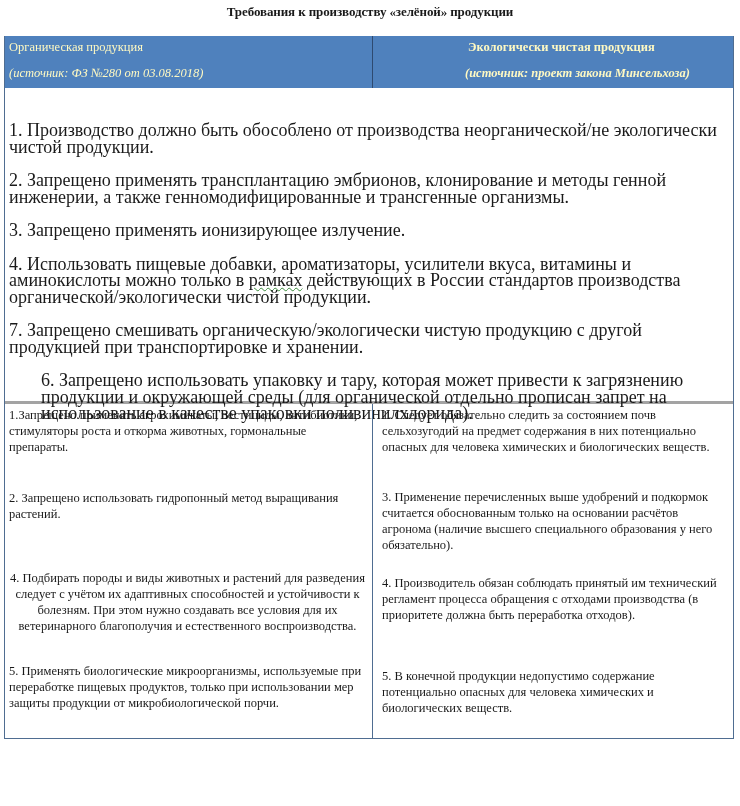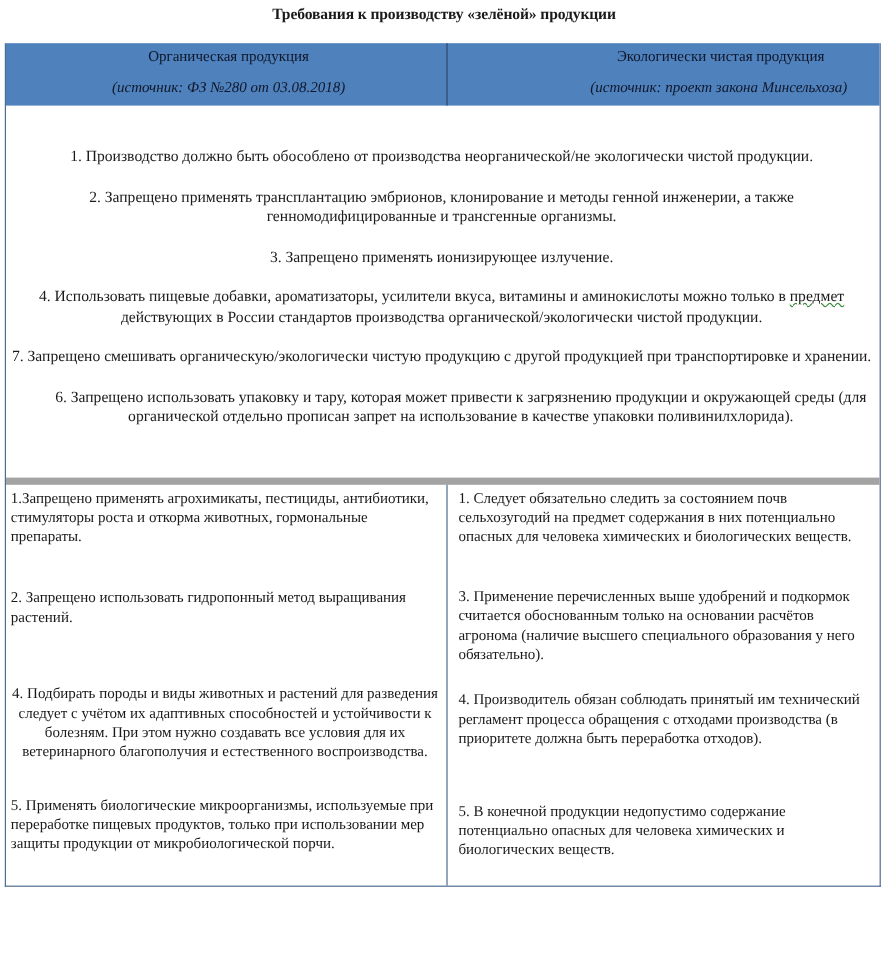--- a/index.html
+++ b/index.html
@@ -35,46 +35,45 @@
       border-top: none;
     }
     .header {
       display: flex;
       background: #4f81bd;
       height: 52px;
     }
     .hcell {
       box-sizing: border-box;
       font-size: 12.5px;
-      color: #0f172a;
+      color: #fef9c3;
       position: relative;
-      text-align: center;
     }
     .hcell.left {
       width: 368px;
       border-right: 1px solid #2e4a70;
       padding: 4px 0 0 4px;
     }
     .hcell.right {
       flex: 1;
       padding: 4px 0 12px 95px;
+      font-weight: bold;
     }
     .hcell .name { display: block; height: 26px; }
     .hcell .source { display: block; font-style: italic; }
     .hcell.right .source { margin-left: -3px; }
 
     .common {
       box-sizing: border-box;
       border-top: none;
       padding: 34px 6px 14px 4px;
-      font-size: 13px;
+      font-size: 18px;
       line-height: 16.5px;
       height: 316px;
-      border-bottom: 6px solid #a3a3a3;
-      text-align: center;
+      border-bottom: 3px solid #a3a3a3;
     }
     .common p {
       margin: 0 0 17px 0;
     }
     .common p:last-child { margin-bottom: 0; margin-left: 32px; }
     .underline-wavy {
       text-decoration: underline wavy #3b8a3b;
       text-decoration-thickness: 1px;
     }
 
@@ -123,21 +122,21 @@
     <div class="hcell right">
       <span class="name">Экологически чистая продукция</span>
       <span class="source">(источник:  проект закона Минсельхоза)</span>
     </div>
   </div>
 
   <div class="common">
     <p>1. Производство  должно быть обособлено от производства неорганической/не экологически чистой продукции.</p>
     <p>2. Запрещено применять трансплантацию эмбрионов, клонирование и методы генной  инженерии,  а также генномодифицированные и трансгенные организмы.</p>
     <p>3. Запрещено применять ионизирующее излучение.</p>
-    <p><span>4. Использовать пищевые добавки, ароматизаторы, усилители вкуса, витамины и аминокислоты можно только в </span><span class="underline-wavy">предмет</span><span> действующих в России стандартов производства органической/экологически чистой продукции.</span></p>
+    <p><span>4. Использовать пищевые добавки, ароматизаторы, усилители вкуса, витамины и аминокислоты можно только в </span><span class="underline-wavy">рамках</span><span> действующих в России стандартов производства органической/экологически чистой продукции.</span></p>
     <p>7. Запрещено смешивать органическую/экологически чистую продукцию с  другой продукцией при транспортировке и хранении.</p>
     <p>6. Запрещено использовать упаковку и тару, которая может привести к загрязнению  продукции и окружающей среды (для органической отдельно прописан запрет на использование в  качестве упаковки поливинилхлорида).</p>
   </div>
 
   <div class="split">
     <div class="col left">
       <p class="item i1">1.Запрещено применять  агрохимикаты, пестициды, антибиотики, стимуляторы роста и откорма животных, гормональные препараты.</p>
       <p class="item i2">2. Запрещено использовать гидропонный метод выращивания растений.</p>
       <p class="item i4">4. Подбирать породы и виды животных  и растений для разведения следует с учётом их  адаптивных способностей и устойчивости к болезням. При этом нужно создавать все условия для их ветеринарного благополучия и естественного воспроизводства.</p>
       <p class="item i5">5. Применять  биологические микроорганизмы, используемые при переработке пищевых продуктов, только при использовании мер защиты продукции от микробиологической порчи.</p>

